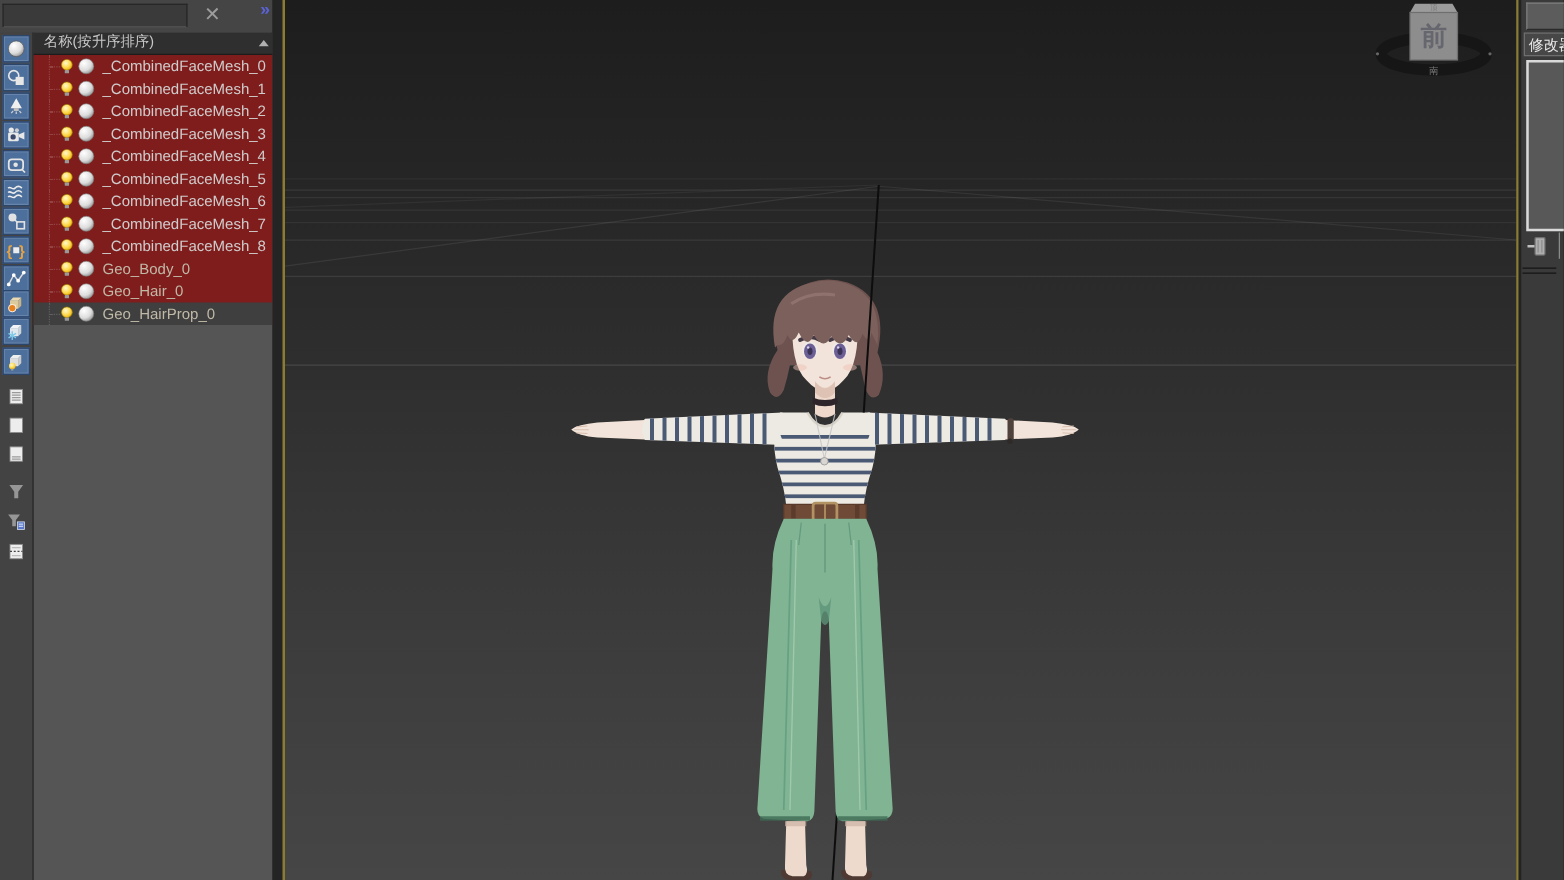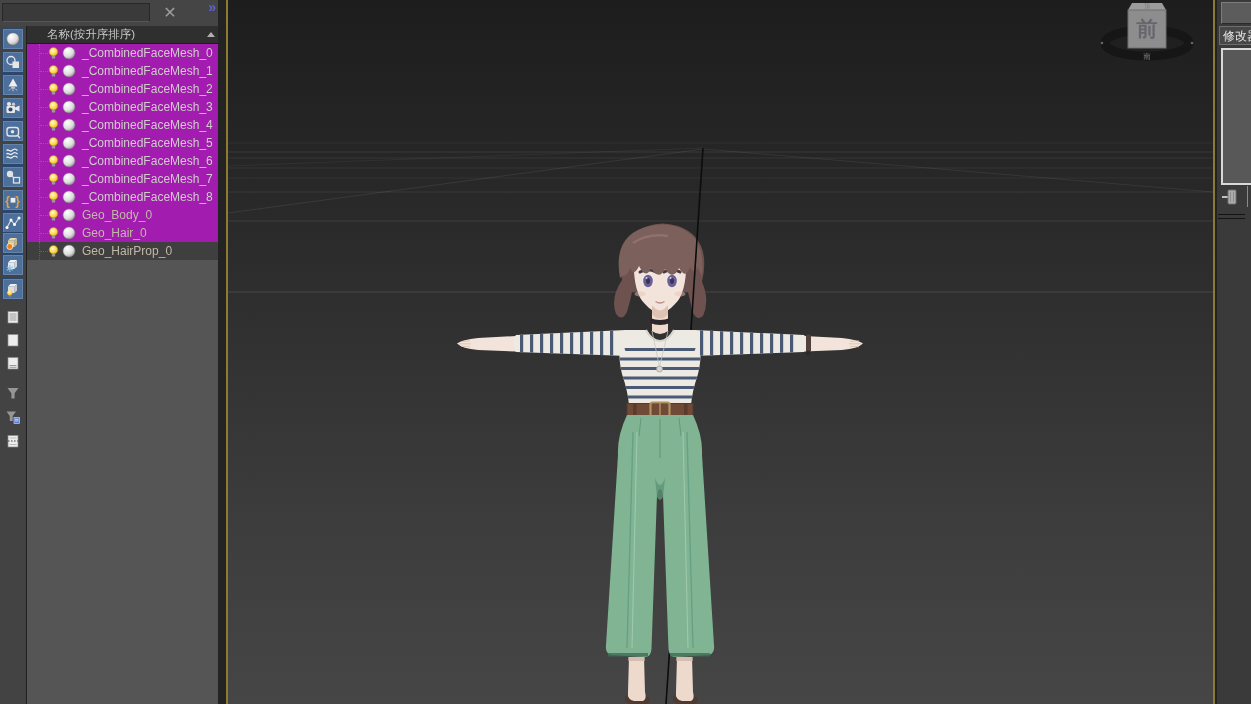--- a/index.html
+++ b/index.html
@@ -12,24 +12,24 @@
   .search-input{position:absolute;left:2px;top:3px;width:148px;height:19px;background:#3a3a3a;
        border:1px solid #272727;border-bottom-color:#565656;color:#ddd;font-size:12px;padding:0 3px;box-sizing:border-box;outline:none}
   .clear-btn{position:absolute;left:156px;top:2px;width:28px;height:21px;color:#9c9c9c;font-size:16px;font-weight:bold;
        text-align:center;line-height:21px;cursor:default}
   .more-btn{position:absolute;right:3px;top:-1px;color:#5a63d8;font-size:14px;font-weight:bold;letter-spacing:-1px}
   .toolbar{position:absolute;left:0;top:26px;width:26px;height:678px;background:#434343;border-right:1px solid #202020}
   .tool{position:absolute;left:2px;width:22px;height:22px;display:flex;align-items:center;justify-content:center;box-sizing:border-box}
   .tool.blue{background:#4d6f9c;border:1px solid #2c456b;box-shadow:inset 0 0 0 1px rgba(255,255,255,.14)}
   .list-wrap{position:absolute;left:27px;top:26px;width:191px;height:678px;background:#555}
   .list-header{height:17px;background:#2f2f2f;border-bottom:1px solid #1c1c1c;color:#c8c8c8;font-size:11.5px;
-       line-height:17px;padding-left:20px;position:relative}
+       line-height:17px;padding-left:8px;position:relative}
   .sort-tri{position:absolute;right:3px;top:6px;width:0;height:0;border-left:4px solid transparent;
        border-right:4px solid transparent;border-bottom:5px solid #b0b0b0}
-  .rows{background:#a21caf}
+  .rows{background:#7f1d1d}
   .row{height:18px;display:flex;align-items:center;position:relative;padding-left:14px}
   .row::before{content:"";position:absolute;left:12px;top:0;height:100%;border-left:1px dotted rgba(255,255,255,.17)}
   .row::after{content:"";position:absolute;left:13px;top:9px;width:8px;border-top:1px dotted rgba(255,255,255,.17)}
   .row.selected{background:#3f3f3f}
   .bulb{width:11px;height:13px;margin-left:7px;flex:none}
   .sphereic{width:14px;height:14px;margin-left:3px;flex:none}
   .row .label{margin-left:6px;font-size:12px;color:#cfcccb;white-space:nowrap}
   .row .label.warm{color:#c1b9a8}
   
   .gap-l{position:absolute;left:218px;top:0;width:8px;height:704px;background:#242424}

